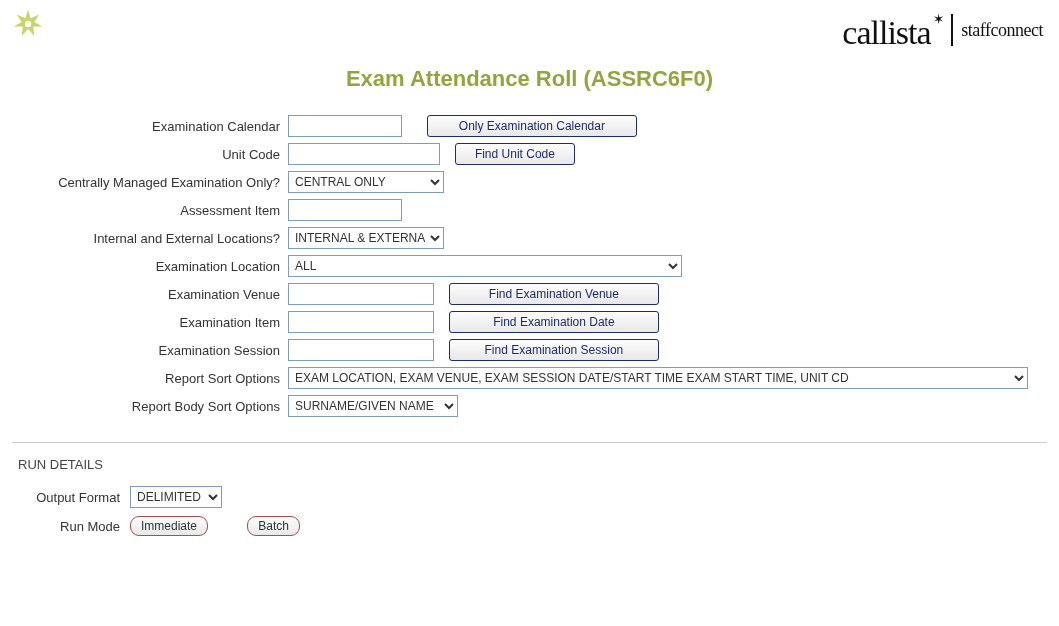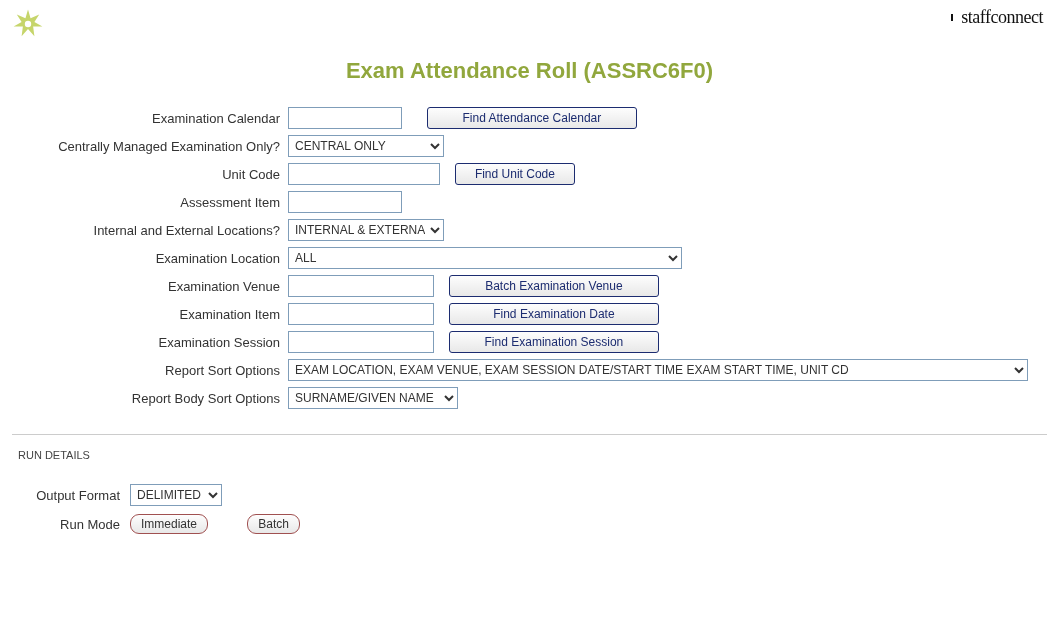--- a/index.html
+++ b/index.html
@@ -115,23 +115,23 @@
   .spacer {
     display:inline-block;
     width: 16px;
   }
   hr.sep {
     border: none;
     border-top: 1px solid #ccc;
     margin: 22px 0 14px 0;
   }
   .run-details-heading {
-    font-size: 11px;
+    font-size: 13px;
     color: #444;
-    margin: 0 0 18px 6px;
+    margin: 0 0 9px 6px;
   }
   .run-table td {
     padding: 3px 4px;
     vertical-align: middle;
     font-size: 13px;
     color: #333;
   }
   .run-table td.lbl {
     text-align: right;
     width: 102px;
@@ -155,57 +155,60 @@
 
 <div class="page">
   <div class="header">
     <div class="star-icon">
       <svg viewBox="0 0 100 100">
         <path fill="#c6d56b" d="M50 5 L58 32 L85 20 L70 44 L95 58 L66 58 L70 88 L50 66 L30 88 L34 58 L5 58 L30 44 L15 20 L42 32 Z"></path>
         <circle cx="50" cy="50" r="10" fill="#ffffff"></circle>
       </svg>
     </div>
     <div class="brand">
+      <div class="brand-callista">
+        <span>callista</span><span class="brand-dot">✶</span>
+      </div>
       <div class="brand-divider"></div>
       <div class="brand-right">
         <span>staff</span>
         <span>connect</span>
       </div>
     </div>
   </div>
 
   <h1 class="page-title">Exam Attendance Roll (ASSRC6F0)</h1>
 
   <table class="form-table">
     <tbody>
         <tr>
       <td class="label">Examination Calendar</td>
       <td>
         <input type="text" style="width: 106px;" value="">
         <span class="spacer"></span>
-        <button class="btn btn-wide">Find Attendance Calendar</button>
+        <button class="btn btn-wide">Only Examination Calendar</button>
+      </td>
+    </tr>
+    <tr>
+      <td class="label">Unit Code</td>
+      <td>
+        <input type="text" style="width: 144px;" value="">
+        <span style="display:inline-block;width:6px"></span>
+        <button class="btn" style="width:120px">Find Unit Code</button>
       </td>
     </tr>
     <tr>
       <td class="label">Centrally Managed Examination Only?</td>
       <td>
         <select style="width:156px">
           <option selected="">CENTRAL ONLY</option>
         </select>
       </td>
     </tr>
     <tr>
-      <td class="label">Unit Code</td>
-      <td>
-        <input type="text" style="width: 144px;" value="">
-        <span style="display:inline-block;width:6px"></span>
-        <button class="btn" style="width:120px">Find Unit Code</button>
-      </td>
-    </tr>
-    <tr>
       <td class="label">Assessment Item</td>
       <td>
         <input type="text" style="width: 106px;" value="">
       </td>
     </tr>
     <tr>
       <td class="label">Internal and External Locations?</td>
       <td>
         <select style="width:156px">
           <option selected="">INTERNAL &amp; EXTERNAL</option>
@@ -218,21 +221,21 @@
         <select style="width:394px">
           <option selected="">ALL</option>
         </select>
       </td>
     </tr>
     <tr>
       <td class="label">Examination Venue</td>
       <td>
         <input type="text" style="width: 138px;" value="">
         <span style="display:inline-block;width:6px"></span>
-        <button class="btn btn-wide">Batch Examination Venue</button>
+        <button class="btn btn-wide">Find Examination Venue</button>
       </td>
     </tr>
     <tr>
       <td class="label">Examination Item</td>
       <td>
         <input type="text" style="width: 138px;" value="">
         <span style="display:inline-block;width:6px"></span>
         <button class="btn btn-wide">Find Examination Date</button>
       </td>
     </tr>

